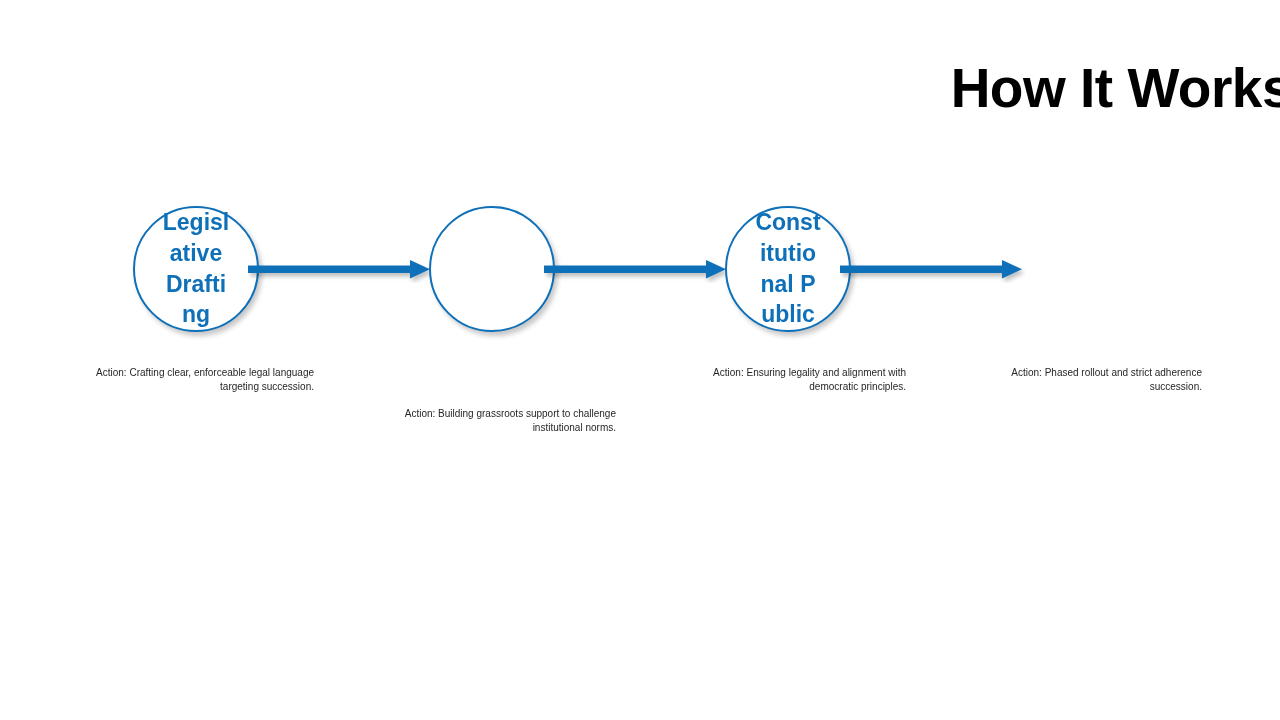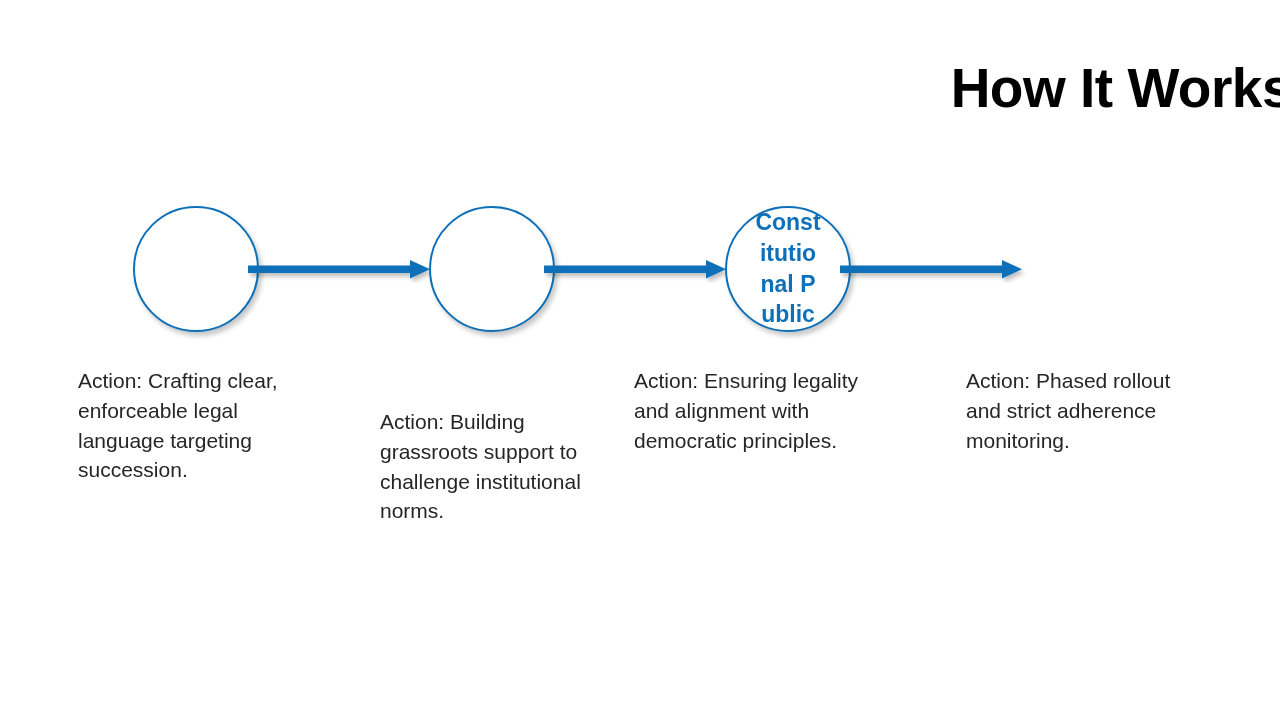--- a/index.html
+++ b/index.html
@@ -82,35 +82,36 @@
     top: 255px;
     height: 28px;
     overflow: visible;
   }
   .arrow svg { display: block; }
 
   
   .caption {
     position: absolute;
     top: 366px;
-    text-align: left;
-    font-size: 21px;
+    text-align: right;
+    font-size: 10px;
     line-height: 1.42;
     color: #262626;
   }
 </style>
 </head>
 <body>
 
 <div class="slide-title">How It Works</div>
 
 <div class="flow">
 
   <div class="node" style="left:133px;">
     <div class="node-circle"></div>
+    <div class="node-label">Legislative Drafting</div>
   </div>
 
   <div class="arrow" style="left:248px; width:186px;">
     <svg width="186" height="28" viewBox="0 0 186 28">
       <defs>
         <filter id="ashadow" x="-30%" y="-60%" width="180%" height="260%">
           <feDropShadow dx="2.5" dy="3.5" stdDeviation="2" flood-color="#000000" flood-opacity="0.25"></feDropShadow>
         </filter>
       </defs>
       <g filter="url(#ashadow)">
@@ -145,17 +146,17 @@
         <polygon points="162,5 182,14.2 162,23.4" fill="#0E70B8"></polygon>
       </g>
     </svg>
   </div>
 
 
   <div class="caption" style="left:78px; width:236px;">Action: Crafting clear, enforceable legal language targeting succession.</div>
 
   <div class="caption" style="left:380px; width:236px;margin-top:41px;">Action: Building grassroots support to challenge institutional norms.</div>
 
-  <div class="caption" style="left:634px; width:236px;">Action: Ensuring legality and alignment with democratic principles.</div>
+  <div class="caption" style="left:670px; width:236px;">Action: Ensuring legality and alignment with democratic principles.</div>
 
-  <div class="caption" style="left:966px; width:236px;">Action: Phased rollout and strict adherence monitoring.</div>
+  <div class="caption" style="left:966px; width:236px;">Action: Phased rollout and strict adherence succession.</div>
 
 </div>
 
 </body></html>

